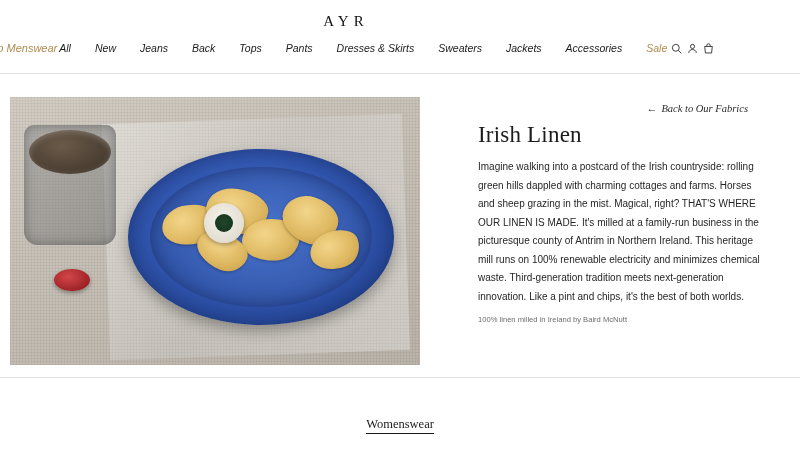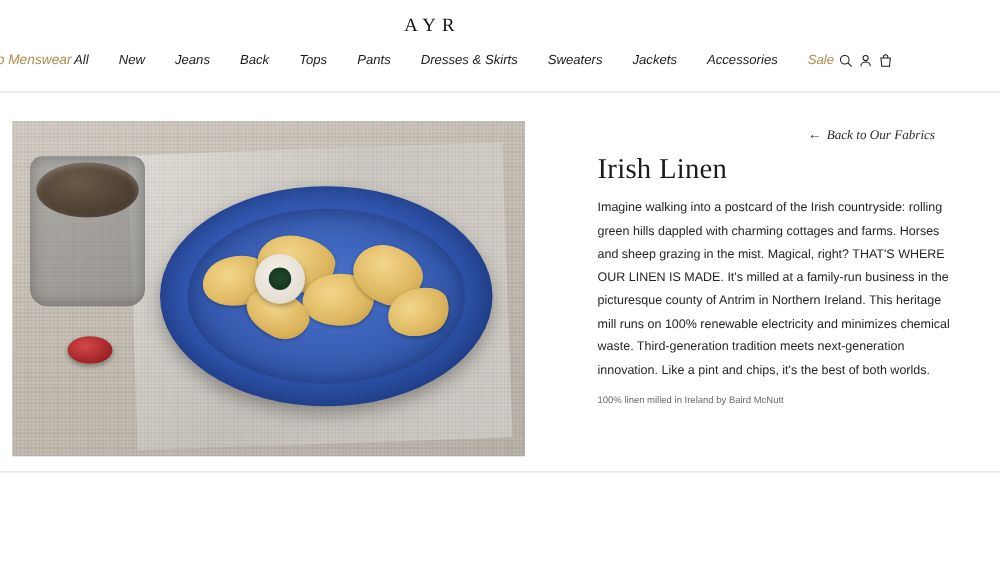--- a/index.html
+++ b/index.html
@@ -341,14 +341,17 @@
     </div>
 
     <div class="article">
       <h1>Irish Linen</h1>
       <p>Imagine walking into a postcard of the Irish countryside: rolling green hills dappled with charming cottages and farms. Horses and sheep grazing in the mist. Magical, right? THAT'S WHERE OUR LINEN IS MADE. It's milled at a family-run business in the picturesque county of Antrim in Northern Ireland. This heritage mill runs on 100% renewable electricity and minimizes chemical waste. Third-generation tradition meets next-generation innovation. Like a pint and chips, it's the best of both worlds.</p>
       <p class="caption">100% linen milled in Ireland by Baird McNutt</p>
     </div>
   </div>
 
   <div class="footer-rule"></div>
+  <div class="womenswear">
+    <span>Womenswear</span>
+  </div>
 
 </div>
 
 </body></html>

